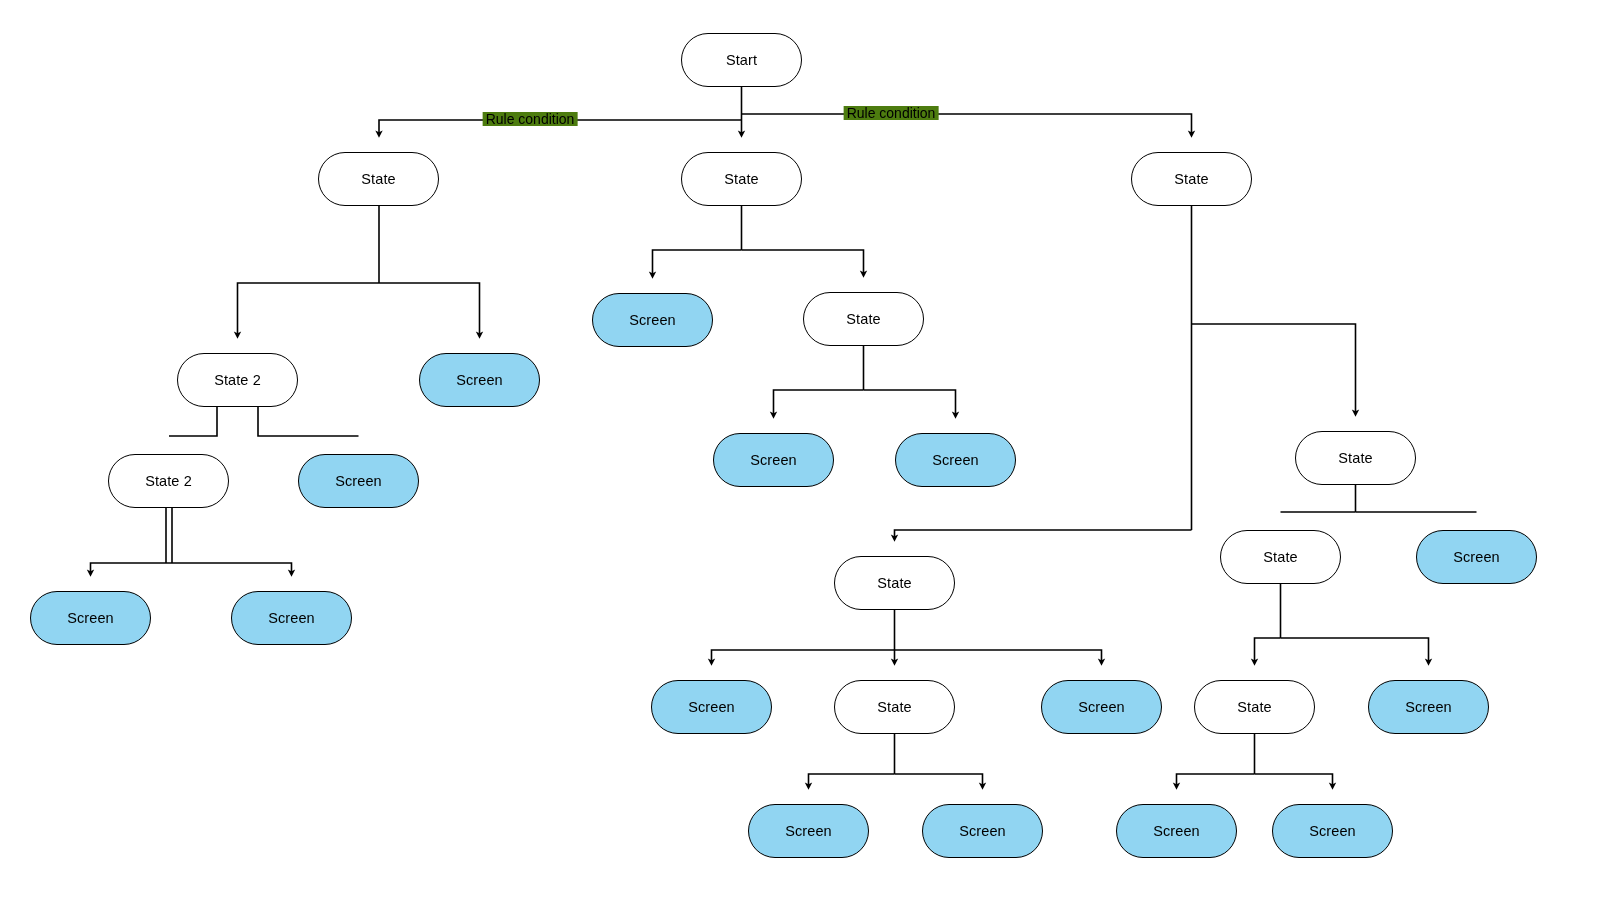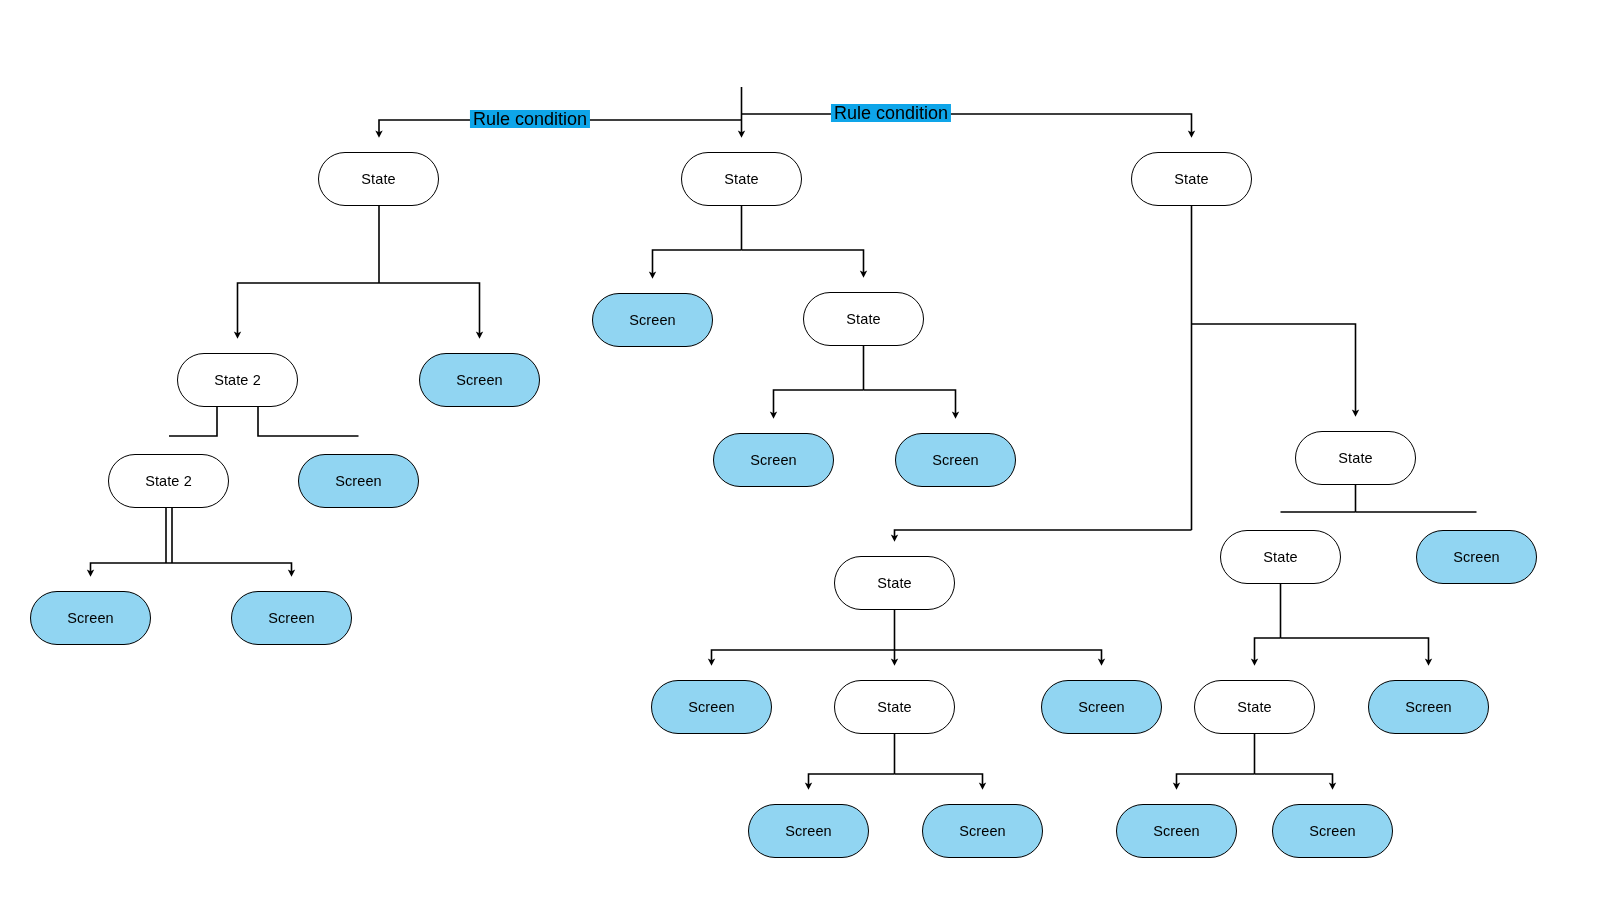--- a/index.html
+++ b/index.html
@@ -52,23 +52,23 @@
   }
   .node.screen {
     background: #91D5F2;
   }
   .node-label {
     pointer-events: none;
     display: block;
   }
   .edge-label {
     position: absolute;
-    font-size: 18px;
+    font-size: 14px;
     color: #000000;
-    background: #0ea5e9;
+    background: #4d7c0f;
     padding: 0 3px;
     white-space: nowrap;
     transform: translate(-50%, -50%);
     line-height: 1;
   }
 </style>
 </head>
 <body>
 
 <div id="diagram-root">
@@ -116,20 +116,23 @@
         <path d="M1280.5,584 L1280.5,638"></path>
         <path d="M1280.5,638 L1254.5,638 L1254.5,662" marker-end="url(#arrowhead)"></path>
         <path d="M1280.5,638 L1428.5,638 L1428.5,662" marker-end="url(#arrowhead)"></path>
         <path d="M1254.5,734 L1254.5,774"></path>
         <path d="M1254.5,774 L1176.5,774 L1176.5,786" marker-end="url(#arrowhead)"></path>
         <path d="M1254.5,774 L1332.5,774 L1332.5,786" marker-end="url(#arrowhead)"></path>
       </g>
   </svg>
 
   <div id="node-layer">
+      <div class="node state" style="left: 681px; top: 33px; width: 121px; height: 54px;">
+        <span class="node-label">Start</span>
+      </div>
       <div class="node state" style="left: 318px; top: 152px; width: 121px; height: 54px;">
         <span class="node-label">State</span>
       </div>
       <div class="node state" style="left: 177px; top: 353px; width: 121px; height: 54px;">
         <span class="node-label">State 2</span>
       </div>
       <div class="node screen" style="left: 419px; top: 353px; width: 121px; height: 54px; background: rgb(145, 213, 242);">
         <span class="node-label">Screen</span>
       </div>
       <div class="node state" style="left: 108px; top: 454px; width: 121px; height: 54px;">

